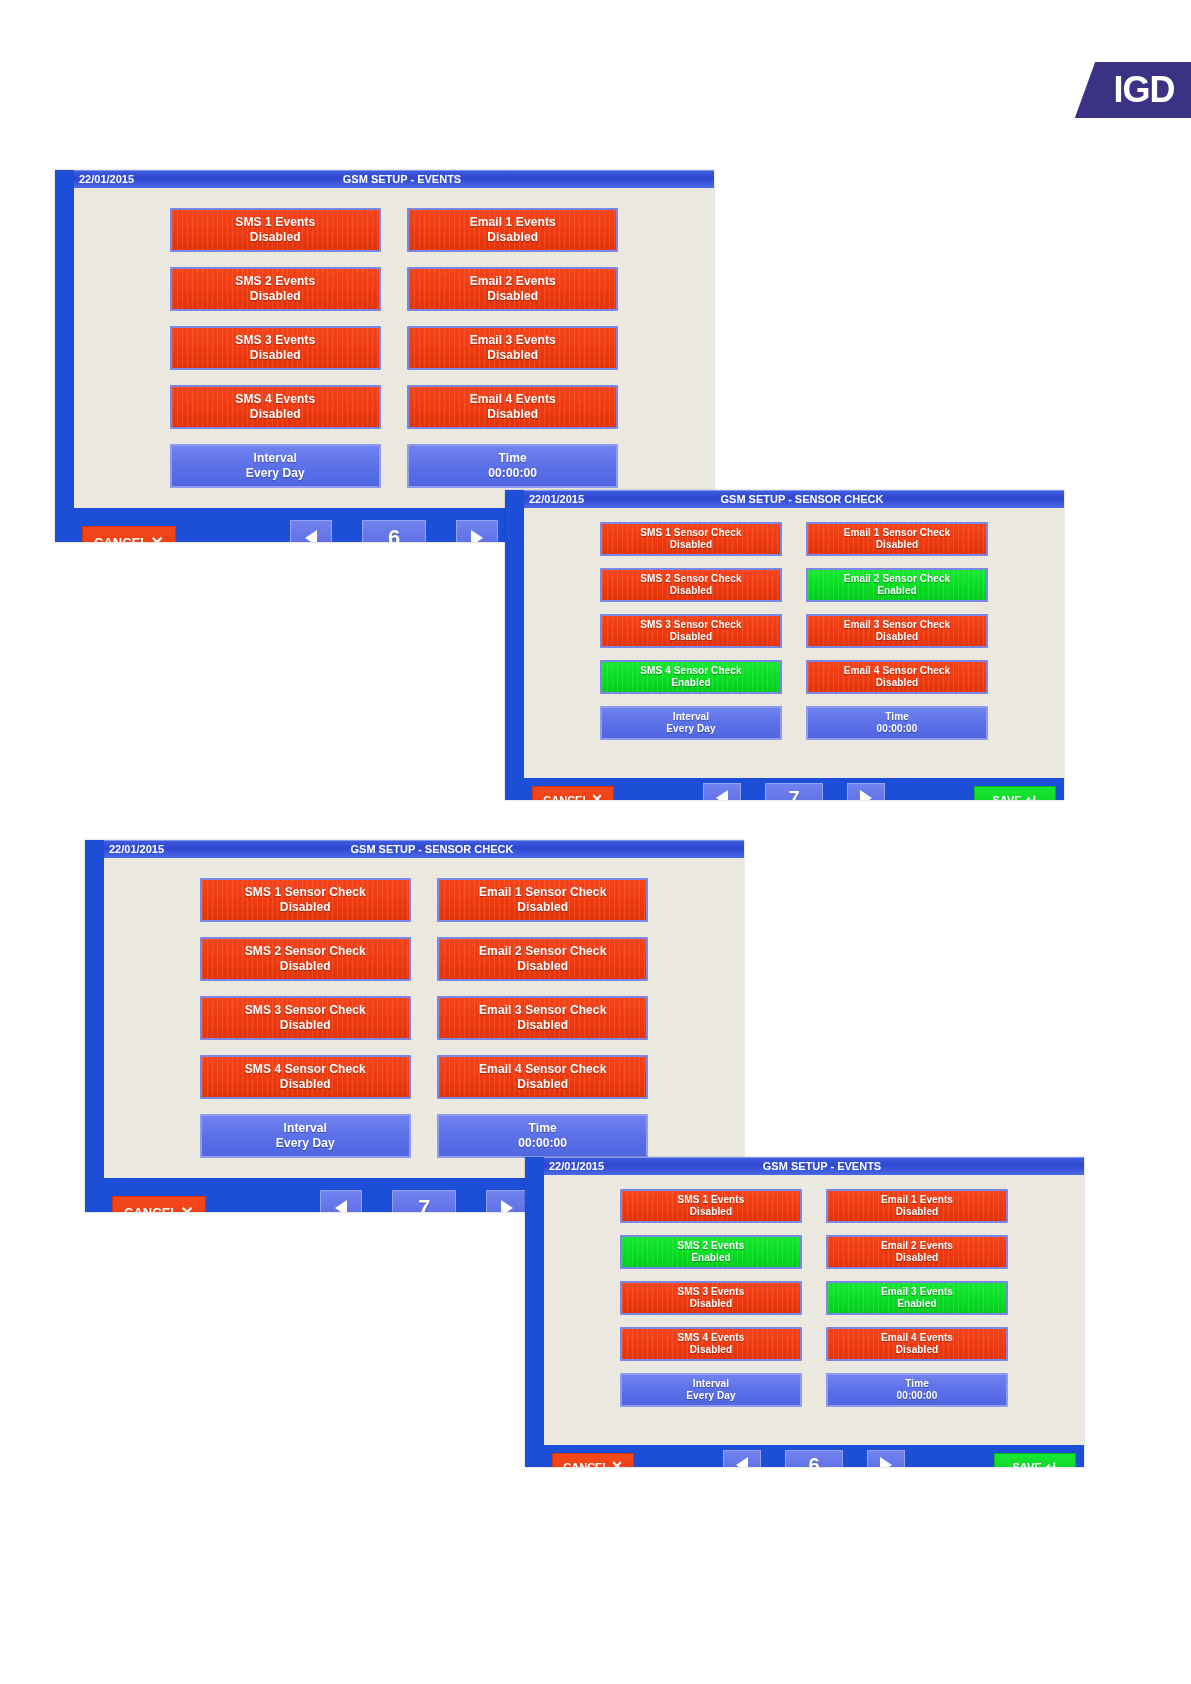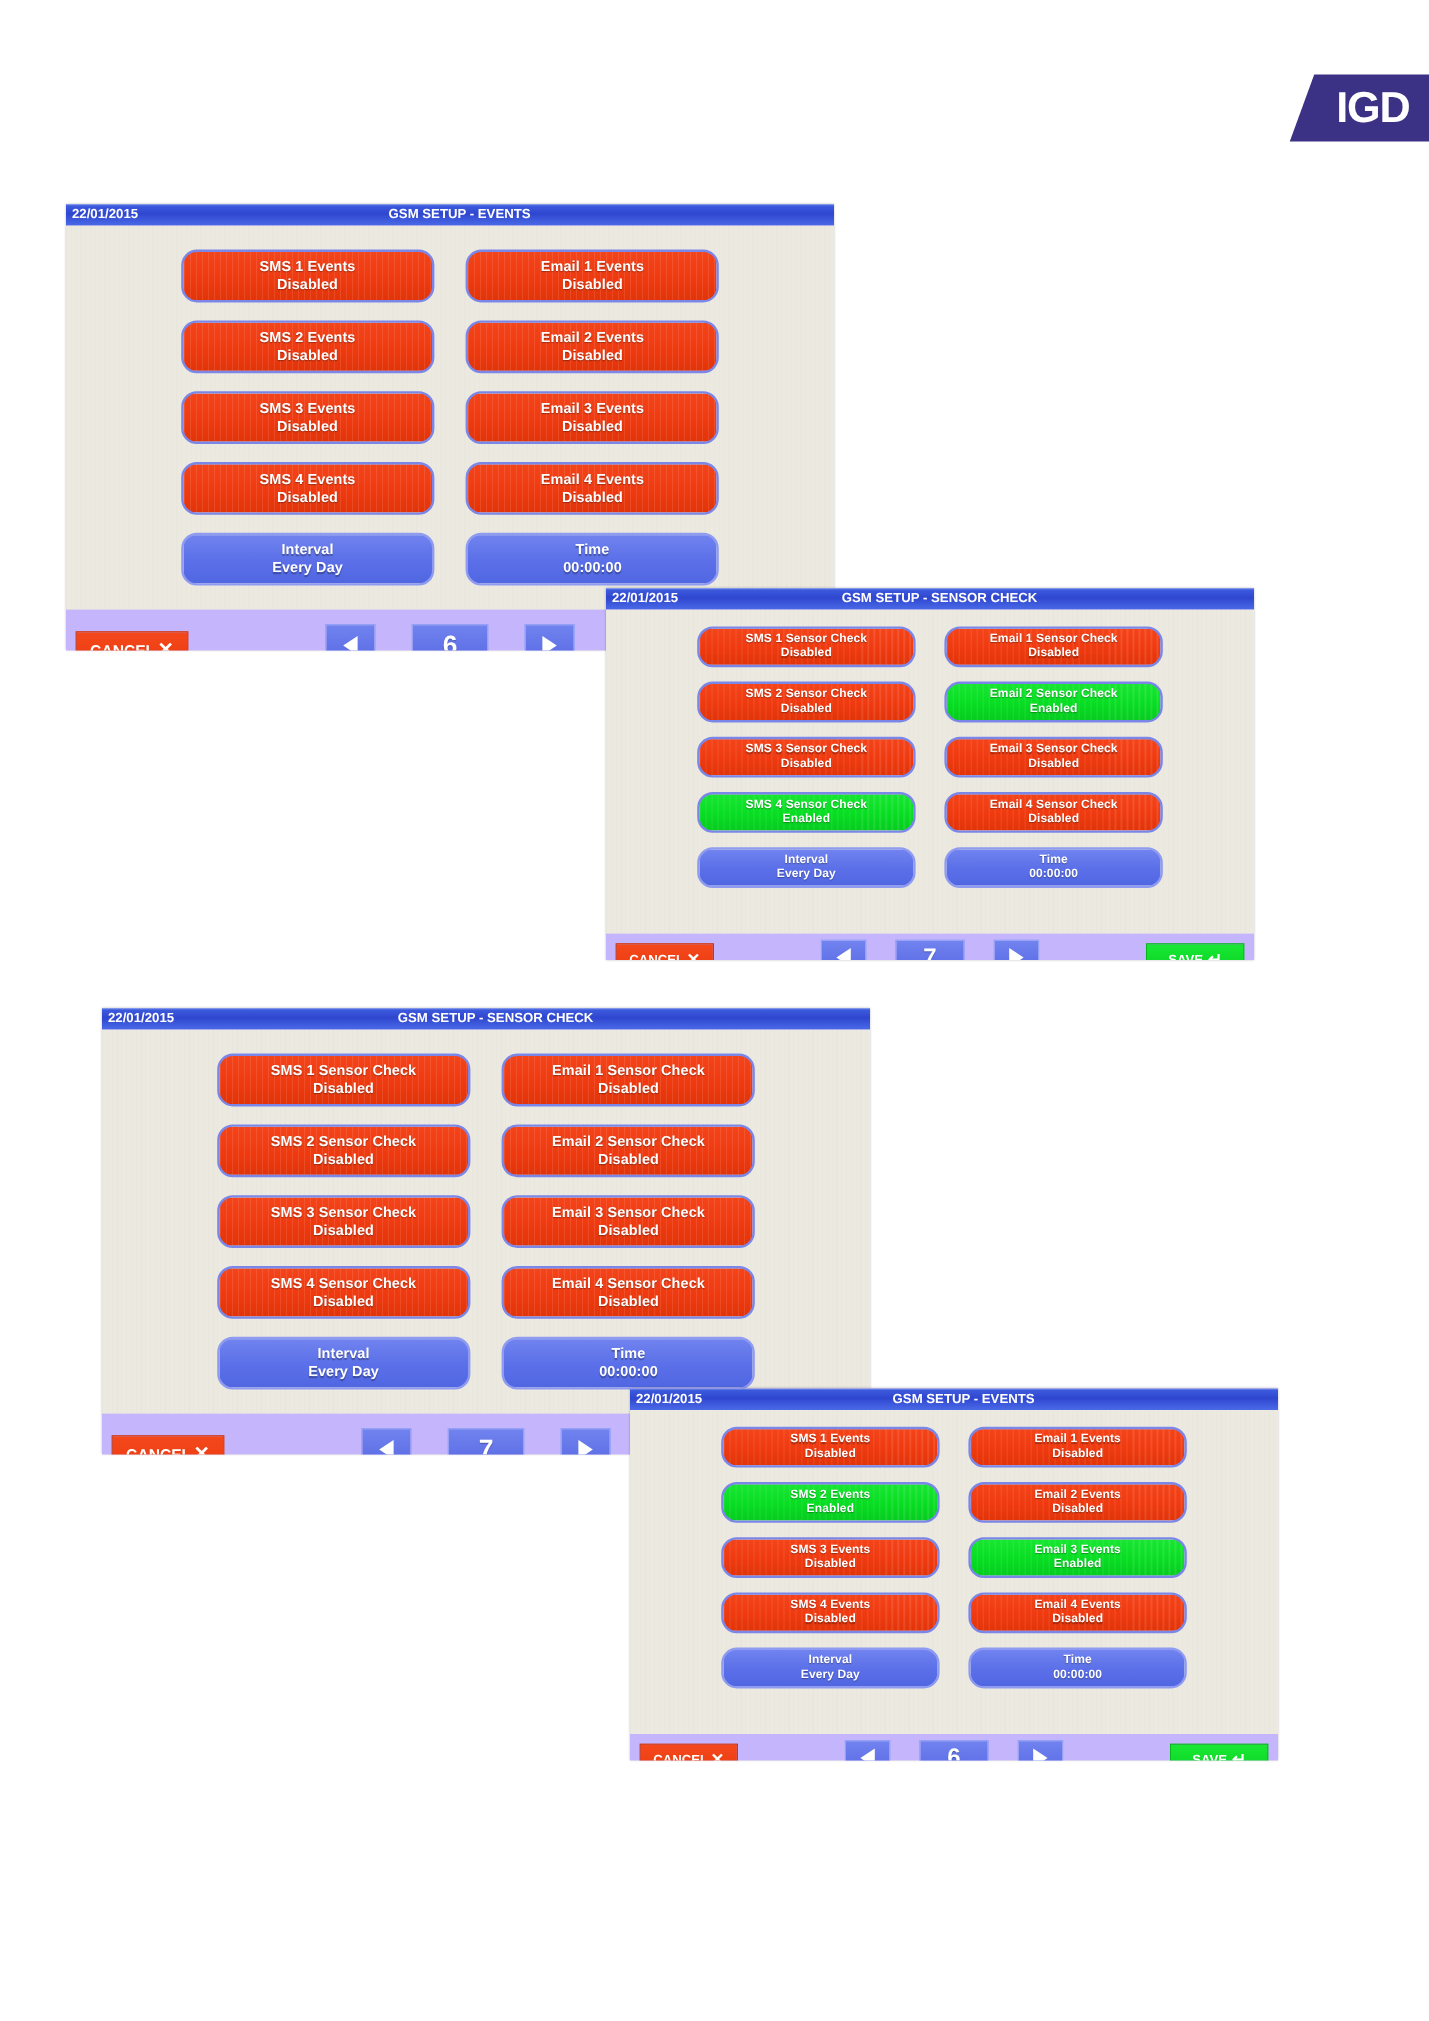--- a/index.html
+++ b/index.html
@@ -32,23 +32,24 @@
     color:#ffffff;
     font-weight:bold;
     font-size:36px;
     letter-spacing:-1px;
     font-family:"Liberation Sans", sans-serif;
   }
 
   
   .panel{
     position:absolute;
-    background:#c4b5fd;
+    background:#1d4ed8;
     box-shadow:0 0 2px rgba(0,0,0,.25);
     overflow:hidden;
+    padding-left:19px;
   }
   .titlebar{
     position:relative;
     height:18px;
     background:linear-gradient(180deg,#3f5fe0 0%, #2f46cf 45%, #4a6ae8 100%);
     color:#ffffff;
     font-weight:bold;
     font-size:11px;
     display:flex;align-items:center;
     box-shadow:inset 0 1px 0 rgba(255,255,255,.35);
@@ -77,21 +78,21 @@
     box-sizing:border-box;
     display:flex;
     flex-direction:column;
     align-items:center;
     justify-content:center;
     text-align:center;
     color:#ffffff;
     font-weight:bold;
     line-height:1.22;
     border:2px solid #7b87e8;
-    border-radius:13px;
+    border-radius:1px;
     font-size:var(--bf,11px);
     height:var(--bh,40px);
     text-shadow:0 1px 1px rgba(0,0,0,.35);
     letter-spacing:.1px;
   }
   .btn.state-disabled{
     background:
       repeating-linear-gradient(90deg, rgba(255,255,255,.10) 0 1px, rgba(255,255,255,0) 1px 5px),
       linear-gradient(180deg,#f4441a 0%, #ef3a10 55%, #e23409 100%);
   }

